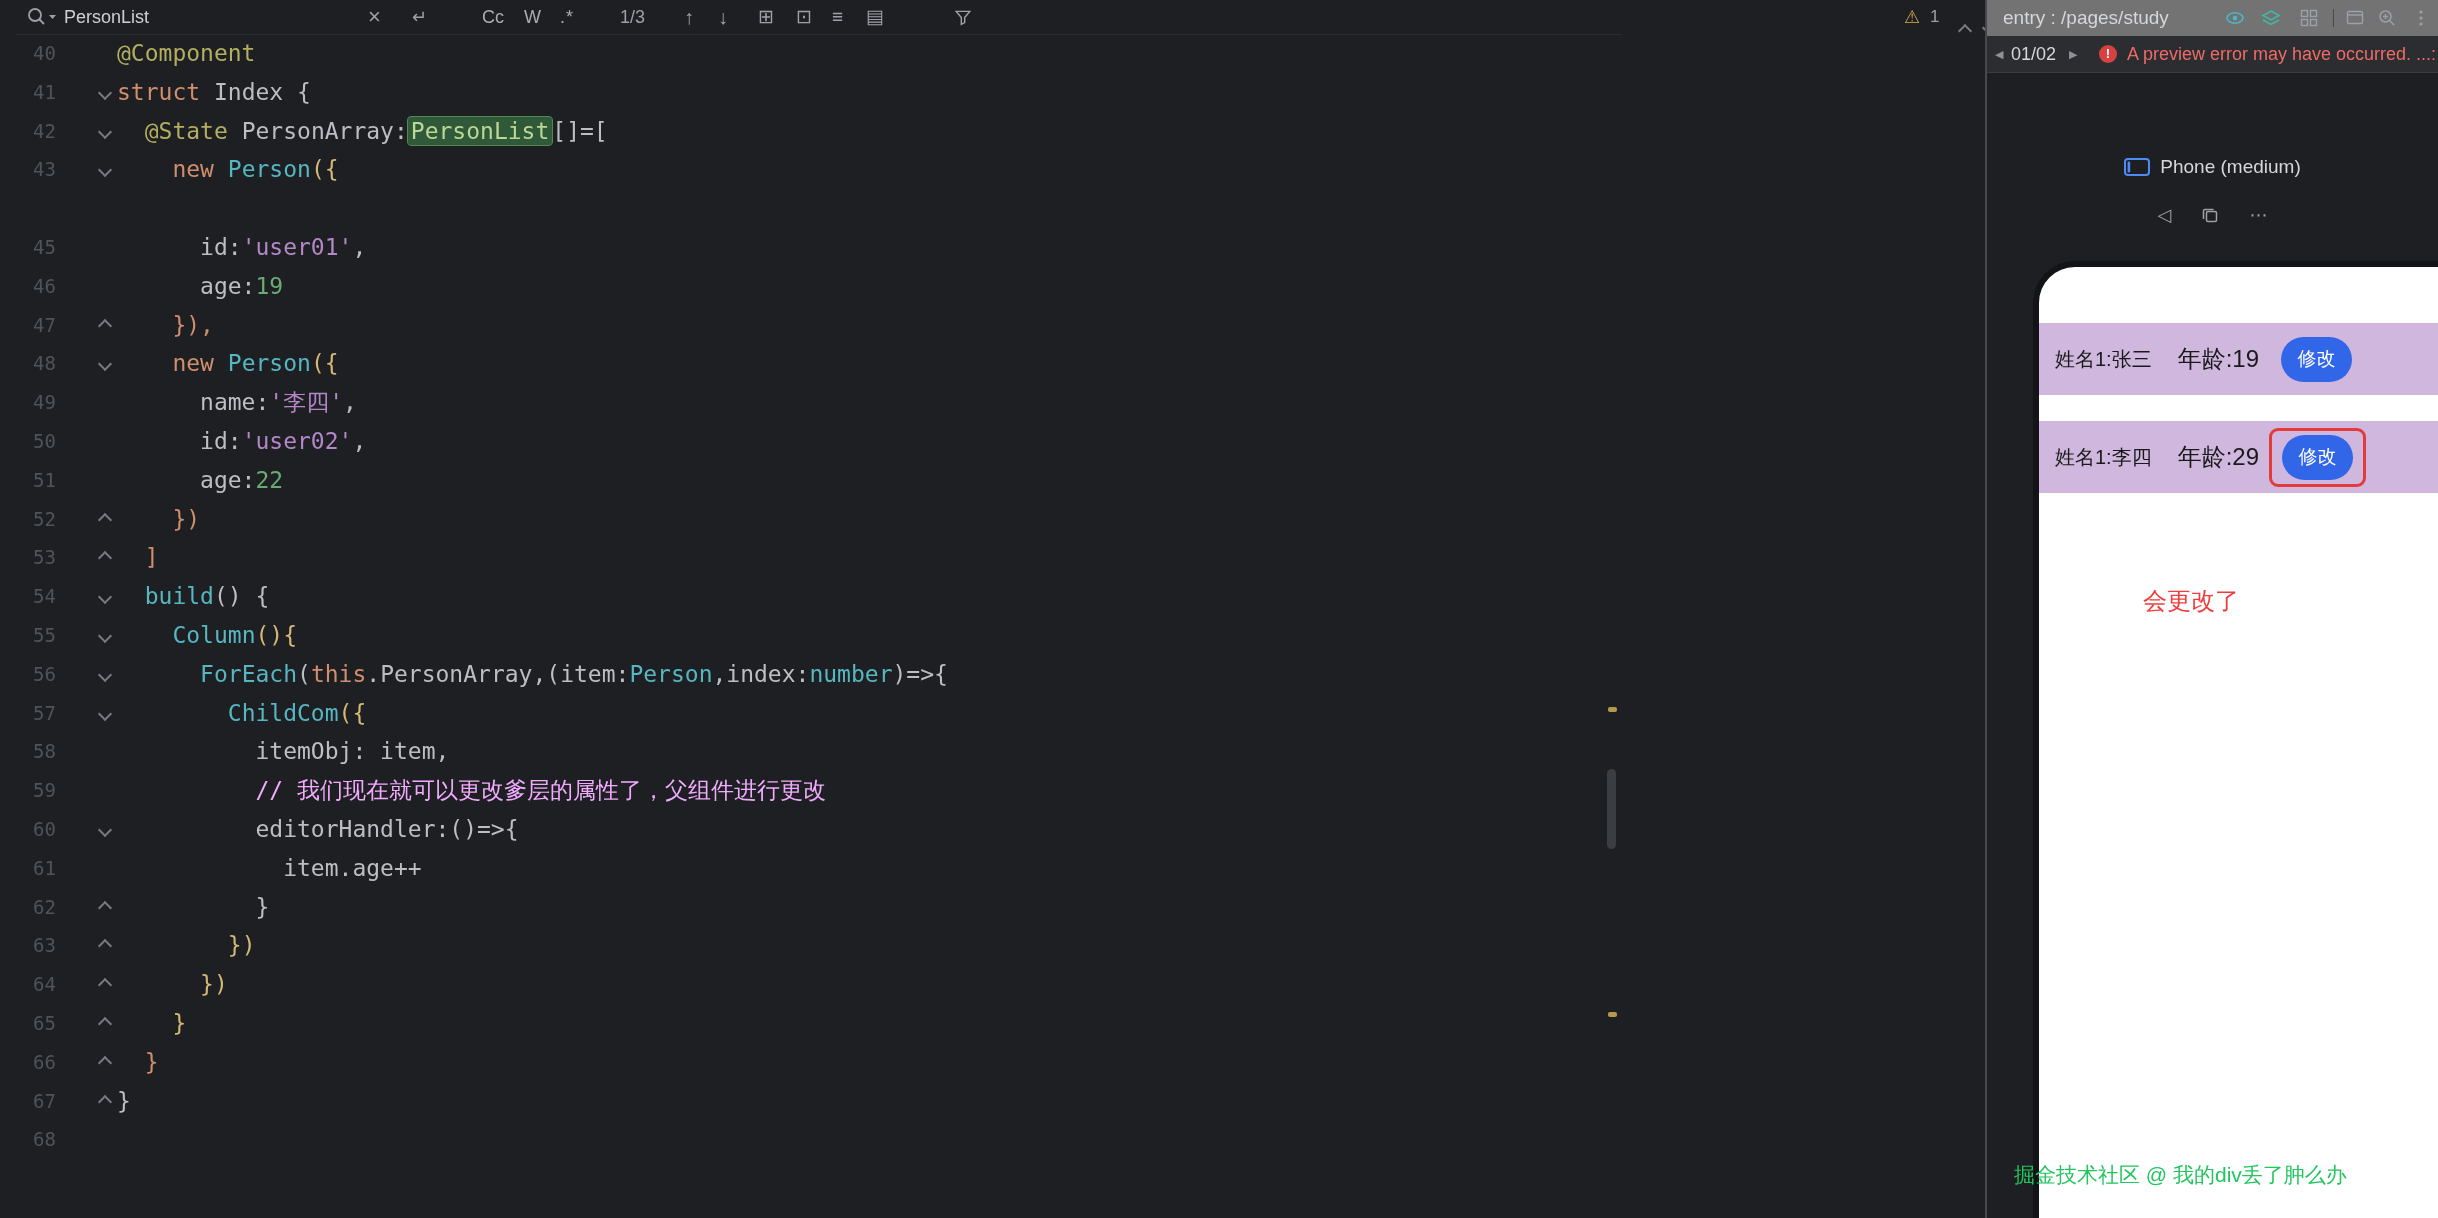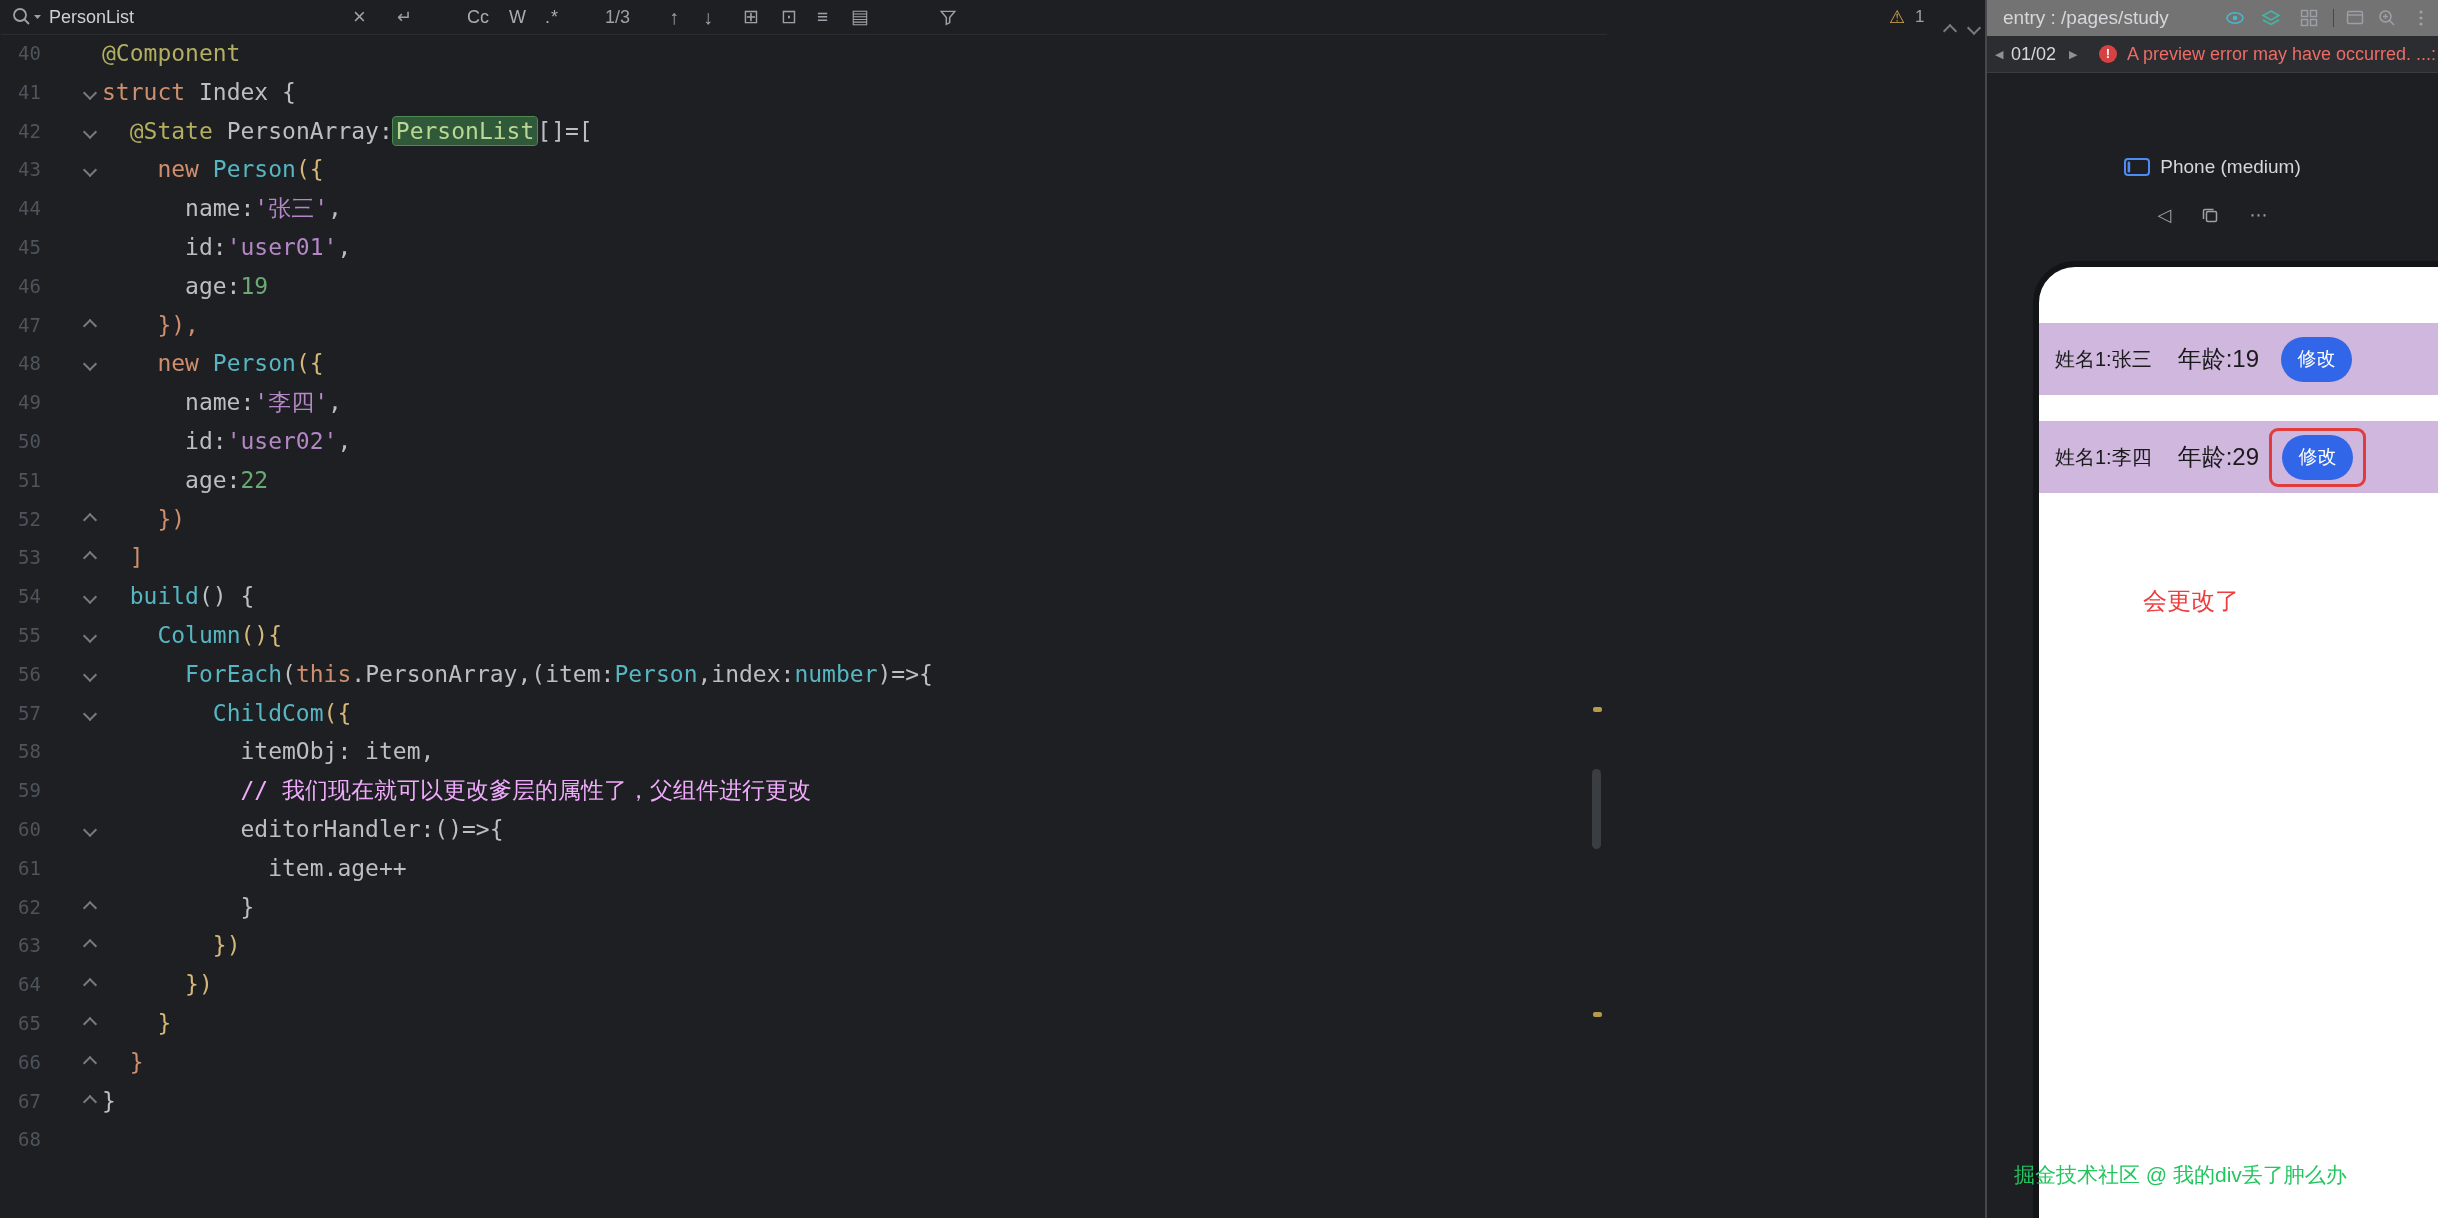--- a/index.html
+++ b/index.html
@@ -1,20 +1,20 @@
 <!DOCTYPE html>
 <html><head>
 <meta charset="utf-8">
 <style>
   html,body{margin:0;padding:0;}
   body{width:2438px;height:1218px;position:relative;overflow:hidden;background:#1E1F22;
        font-family:"Liberation Sans", sans-serif; -webkit-font-smoothing:antialiased;}
 
   
-  .editor{position:absolute;left:1px;top:0;width:1606px;height:1218px;background:#1E1F22;}
+  .editor{position:absolute;left:16px;top:0;width:1606px;height:1218px;background:#1E1F22;}
 
   .find-bar{position:absolute;left:0;top:0;width:100%;height:34px;background:#1E1F22;
             border-bottom:1px solid #2A2C2F;}
   .find-bar span{position:absolute;line-height:34px;}
   .fb-ico{color:#9DA0A8;cursor:pointer;}
   .fb-query{left:48px;font-size:18px;color:#CED0D6;}
   .fb-x{left:352px;font-size:22px;color:#9DA0A8;}
   .fb-nl{left:396px;font-size:18px;}
   .fb-cc{left:466px;font-size:18px;color:#A9ACB3;}
   .fb-w{left:508px;font-size:18px;color:#A9ACB3;}
@@ -152,24 +152,20 @@
         <div class="code-row" style="top: 77.6px;">
           <span class="ln-num">42</span>
           <i class="fold chev chev-down"></i>
           <span class="ln-code"><span class="tk-txt">  </span><span class="tk-ann">@State</span><span class="tk-txt"> PersonArray:</span><span class="tk-hl">PersonList</span><span class="tk-txt">[]=[</span></span>
         </div>
         <div class="code-row" style="top: 116.4px;">
           <span class="ln-num">43</span>
           <i class="fold chev chev-down"></i>
           <span class="ln-code"><span class="tk-txt">    </span><span class="tk-kw">new</span><span class="tk-txt"> </span><span class="tk-fn">Person</span><span class="tk-gold">({</span></span>
         </div>
-        <div class="code-row" style="top: 155.2px;">
-          <span class="ln-num">44</span>
-          <span class="ln-code"><span class="tk-txt">      name:</span><span class="tk-str">'张三'</span><span class="tk-txt">,</span></span>
-        </div>
         <div class="code-row" style="top: 194px;">
           <span class="ln-num">45</span>
           <span class="ln-code"><span class="tk-txt">      id:</span><span class="tk-str">'user01'</span><span class="tk-txt">,</span></span>
         </div>
         <div class="code-row" style="top: 232.8px;">
           <span class="ln-num">46</span>
           <span class="ln-code"><span class="tk-txt">      age:</span><span class="tk-num">19</span></span>
         </div>
         <div class="code-row" style="top: 271.6px;">
           <span class="ln-num">47</span>

